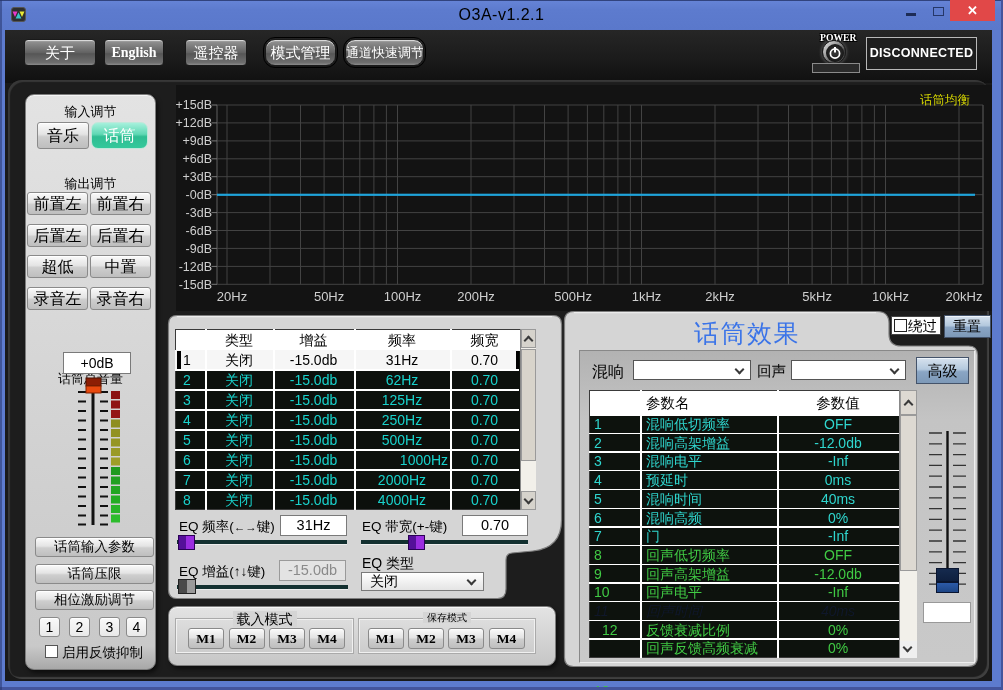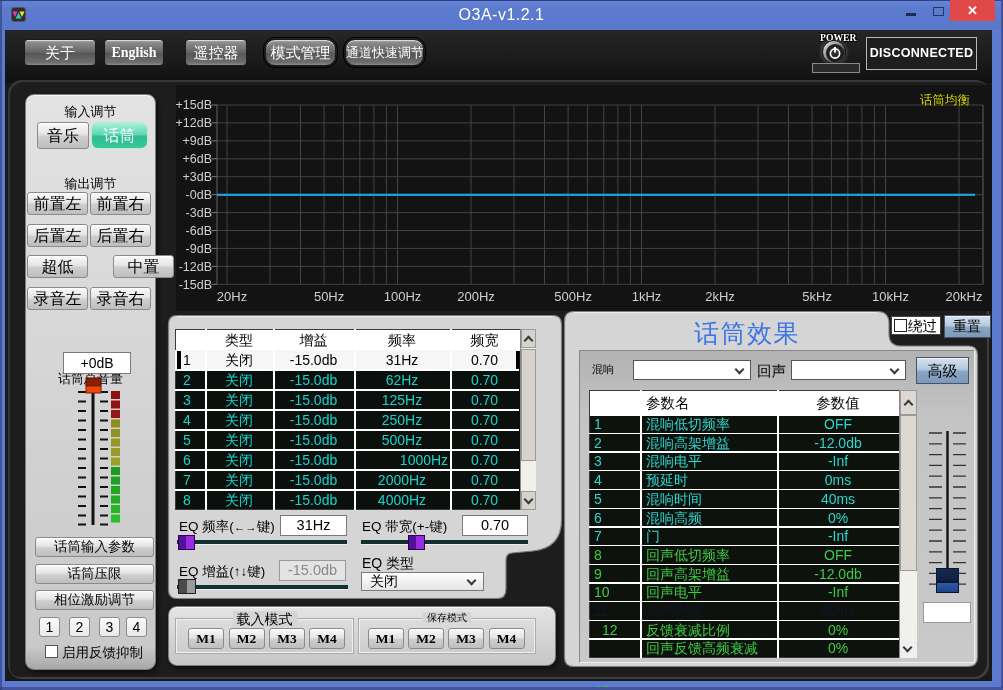--- a/index.html
+++ b/index.html
@@ -1,20 +1,20 @@
 <!DOCTYPE html>
 <html><head><meta charset="utf-8">
 <style>
 *{margin:0;padding:0;box-sizing:border-box;}
 html,body{width:1003px;height:690px;overflow:hidden;}
 body{position:relative;background:#5d7bce;font-family:"Liberation Sans",sans-serif;}
 .abs{position:absolute;}
 
 #titlebar{left:0;top:0;width:1003px;height:30px;background:linear-gradient(180deg,#6583d6 0%,#5d7bce 30%,#5a78cb 100%);border-top:1px solid #31437e;}
-#title{left:0;top:6px;width:1003px;text-align:center;font-size:16px;color:#ffffff;letter-spacing:.5px;}
+#title{left:0;top:6px;width:1003px;text-align:center;font-size:16px;color:#000000;letter-spacing:.5px;}
 #appicon{left:11px;top:7px;width:15px;height:15px;background:#2e2e2e;border-radius:3px;border:1px solid #555;}
 #btn-close{left:950px;top:0;width:45px;height:21px;background:#e14848;color:#fff;text-align:center;font-size:13px;font-weight:bold;line-height:21px;}
 #btn-max{left:932.5px;top:7px;width:11px;height:9px;border:1.5px solid #253768;}
 #btn-min{left:906px;top:13px;width:10px;height:3px;background:#1d2c56;}
 
 #darkbg{left:5px;top:30px;width:987px;height:651px;background:#191919;}
 #toolbar{left:5px;top:30px;width:987px;height:53px;background:linear-gradient(180deg,#262626,#1b1b1b 55%,#101010);}
 #frame{left:8px;top:80px;width:981px;height:599px;border-radius:14px;background:#1d1d1d;box-shadow:inset 2px 2px 1px #383838, inset -2px -2px 1px #404040;}
 .tbtn{position:absolute;top:39px;height:27px;border-radius:4px;color:#fff;text-align:center;white-space:nowrap;overflow:hidden;background:linear-gradient(180deg,#c2c2c2 0%,#8e8e8e 8%,#636363 50%,#565656 55%,#6e6e6e 90%,#8a8a8a);border:1px solid #1a1a1a;box-shadow:inset 0 1px 0 #d8d8d8;font-size:15px;line-height:25px;}
 .tsel{outline:1px solid #000;outline-offset:1px;border-radius:10px;}
@@ -103,21 +103,21 @@
 <div class="panel" style="left:25px;top:94px;width:131px;height:576px;border-radius:9px;background:linear-gradient(180deg,#e3e3e3,#d2d2d2 60%,#c9c9c9 96%,#a8a8a8);"></div>
 <div class="lbl" style="left:25px;top:103px;width:131px;text-align:center;font-size:13px;">输入调节</div>
 <div class="gbtn" style="left:37px;top:122px;width:52px;height:27px;font-size:16px;line-height:25px;">音乐</div>
 <div class="abs" style="left:91px;top:122px;width:57px;height:27px;border-radius:7px;background:linear-gradient(180deg,#a6f0dc,#5fd8b4 45%,#2fbd92 55%,#34c89b);border:1px solid #bfe8da;color:#fff;font-size:16px;line-height:25px;text-align:center;">话筒</div>
 <div class="lbl" style="left:25px;top:175px;width:131px;text-align:center;font-size:13px;">输出调节</div>
 <div class="gbtn" style="left:27px;top:192px;width:61px;height:23px;font-size:16px;line-height:21px;">前置左</div>
 <div class="gbtn" style="left:90px;top:192px;width:61px;height:23px;font-size:16px;line-height:21px;">前置右</div>
 <div class="gbtn" style="left:27px;top:223.5px;width:61px;height:23px;font-size:16px;line-height:21px;">后置左</div>
 <div class="gbtn" style="left:90px;top:223.5px;width:61px;height:23px;font-size:16px;line-height:21px;">后置右</div>
 <div class="gbtn" style="left:27px;top:255px;width:61px;height:23px;font-size:16px;line-height:21px;">超低</div>
-<div class="gbtn" style="left:90px;top:255px;width:61px;height:23px;font-size:16px;line-height:21px;margin-left:23px;">中置</div>
+<div class="gbtn" style="left:90px;top:255px;width:61px;height:23px;font-size:16px;line-height:21px;">中置</div>
 <div class="gbtn" style="left:27px;top:286.5px;width:61px;height:23px;font-size:16px;line-height:21px;">录音左</div>
 <div class="gbtn" style="left:90px;top:286.5px;width:61px;height:23px;font-size:16px;line-height:21px;">录音右</div>
 <div class="lbl" style="left:25px;top:334px;width:131px;text-align:center;font-size:13px;margin-top:36px;">话筒总音量</div>
 <div class="abs" style="left:63px;top:352px;width:68px;height:22px;background:#fff;border:1px solid #7a7a7a;text-align:center;font-size:14px;line-height:20px;color:#000;">+0dB</div>
 
 <div class="abs" style="left:60px;top:376px;width:70px;height:152px;">
 <svg width="70" height="152" viewBox="0 0 70 152">
 <line x1="33" y1="9" x2="33" y2="149" stroke="#111" stroke-width="3"></line>
 <g stroke="#111" stroke-width="2">
 <path d="M18 16H26 M40 16H48 M18 25.5H26 M40 25.5H48 M18 35H26 M40 35H48 M18 44.5H26 M40 44.5H48 M18 54H26 M40 54H48 M18 63.5H26 M40 63.5H48 M18 73H26 M40 73H48 M18 82.5H26 M40 82.5H48 M18 92H26 M40 92H48 M18 101.5H26 M40 101.5H48 M18 111H26 M40 111H48 M18 120.5H26 M40 120.5H48 M18 130H26 M40 130H48 M18 139.5H26 M40 139.5H48 M18 148.5H26 M40 148.5H48"></path>
@@ -284,21 +284,21 @@
 <path d="M14,7.7 H316" stroke="#f0f0f0" stroke-width="1" fill="none"></path>
 </svg>
 </div>
 <div class="abs" style="left:612px;top:317px;width:270px;height:30px;color:#3b74e8;font-size:25px;text-align:center;letter-spacing:1.5px;">话筒效果</div>
 <div class="abs" style="left:891px;top:315.5px;width:50px;height:19px;background:#fff;border:1px solid #444;"></div>
 <div class="abs" style="left:893.5px;top:319px;width:13px;height:13px;background:#fff;border:1.2px solid #222;"></div>
 <div class="lbl" style="left:908px;top:317px;font-size:14.5px;">绕过</div>
 <div class="abs sbtn" style="left:943.5px;top:314.5px;width:47px;height:23px;font-size:14px;line-height:21px;">重置</div>
 
 <div class="abs" style="left:579px;top:350px;width:396px;height:313px;background:linear-gradient(180deg,#b2b2b2,#c4c4c4 22%,#c9c9c9);border:1px solid;border-color:#888 #eee #eee #888;"></div>
-<div class="lbl" style="left:592px;top:362px;font-size:11px;">混响</div>
+<div class="lbl" style="left:592px;top:362px;font-size:16px;">混响</div>
 <div class="abs combo" style="left:633px;top:359.5px;width:118px;height:20px;">
     <span class="chd" style="position:absolute;right:7px;top:5px;"></span>
   </div>
 <div class="lbl" style="left:757px;top:362px;font-size:14.5px;">回声</div>
 <div class="abs combo" style="left:791px;top:359.5px;width:115px;height:20px;">
     <span class="chd" style="position:absolute;right:7px;top:5px;"></span>
   </div>
 <div class="abs sbtn" style="left:916px;top:357px;width:53px;height:27px;font-size:15px;line-height:25px;">高级</div>
 
 <div class="abs" style="left:589px;top:390px;width:328px;height:268px;background:#0d120d;border:1px solid #3a3a3a;">

